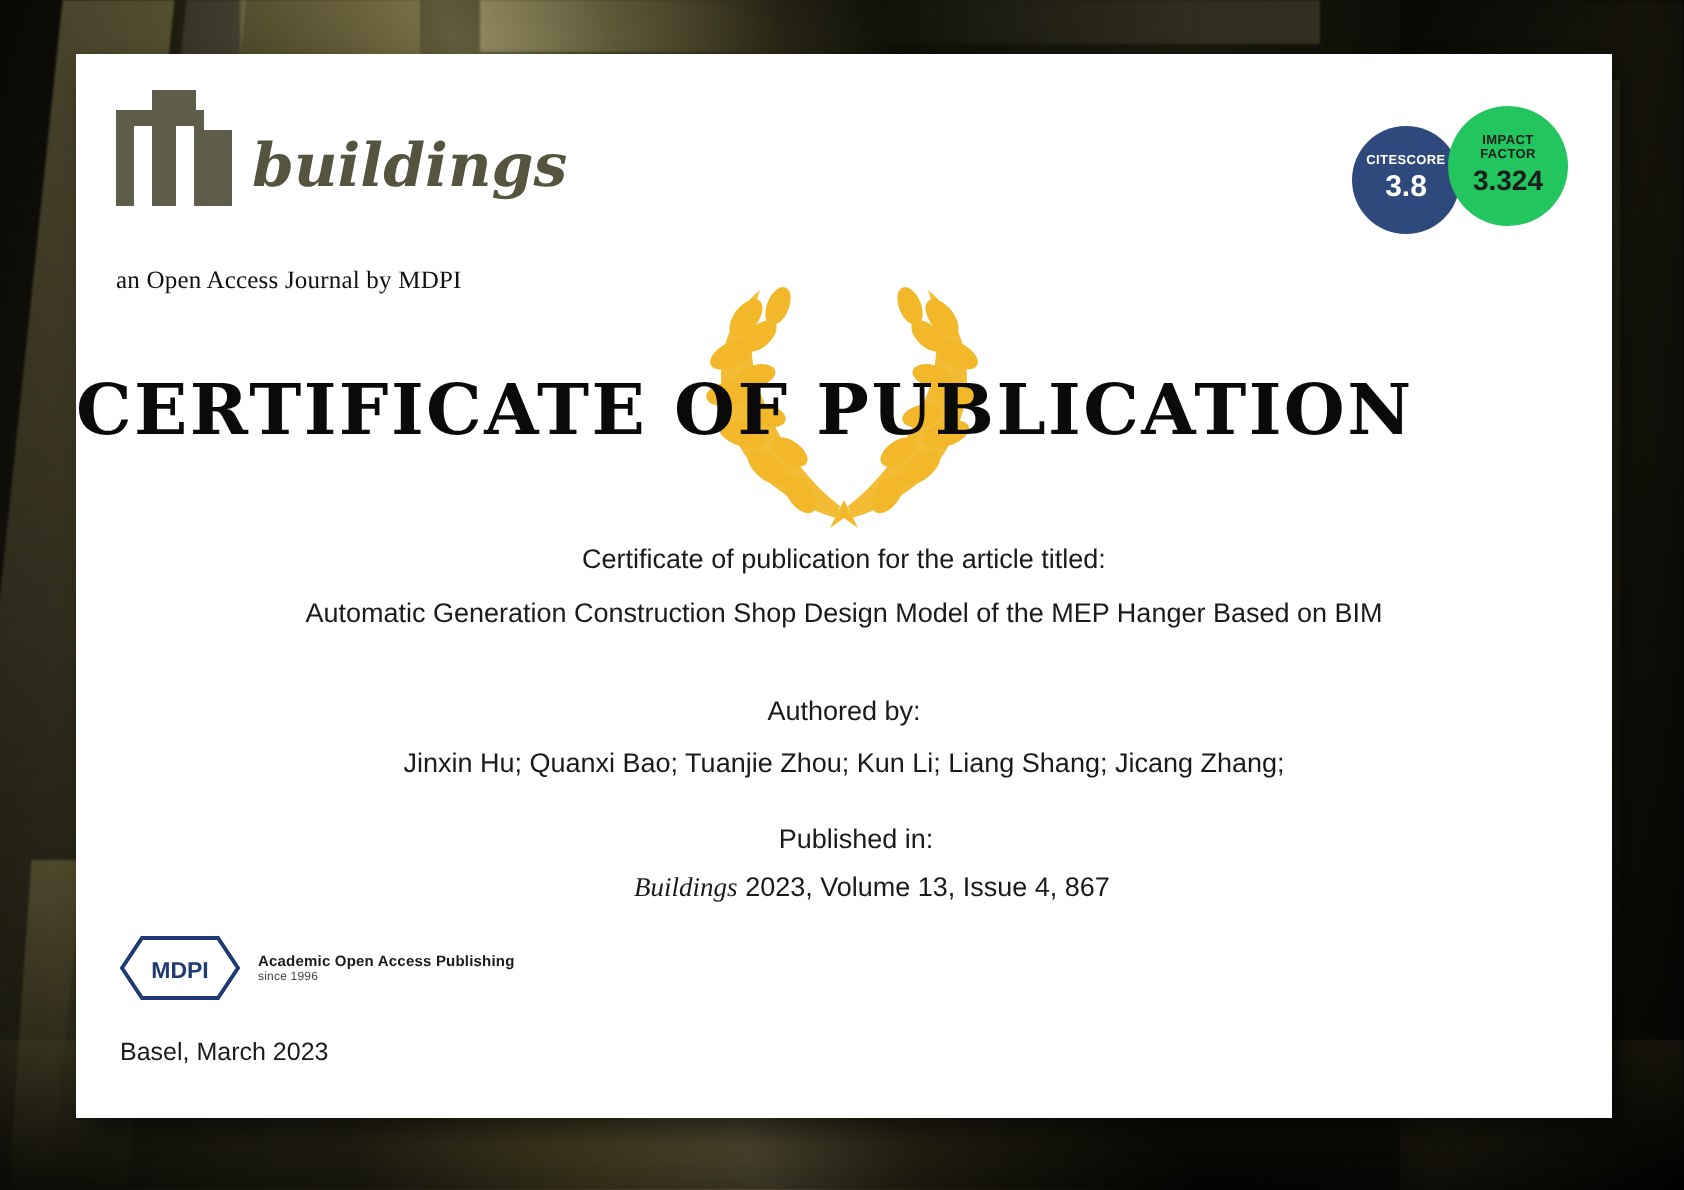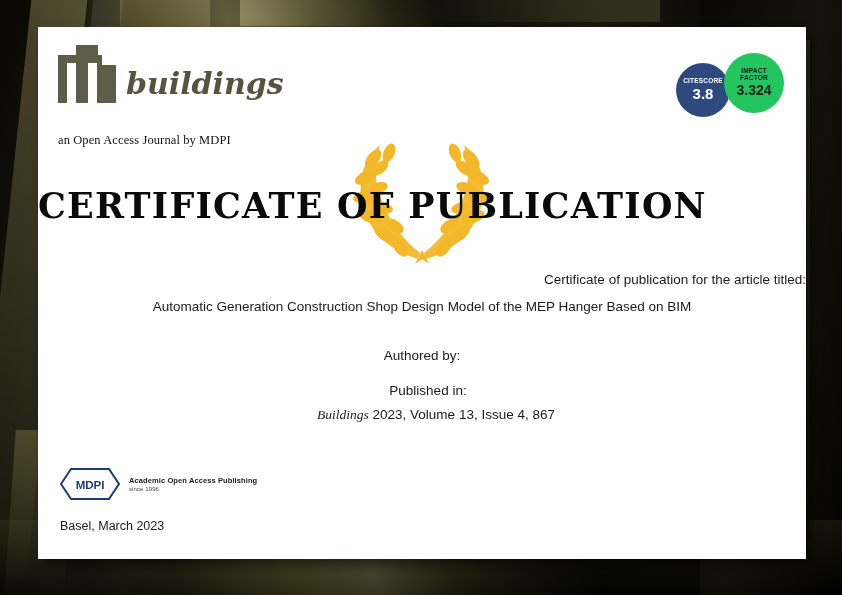--- a/index.html
+++ b/index.html
@@ -198,21 +198,20 @@
     left: 0;
     right: 0;
     top: 245px;
     text-align: center;
     color: #1a1a1a;
   }
   .line-intro {
     font-family: "Liberation Sans", sans-serif;
     font-size: 13.5px;
     margin-bottom: 12px;
-    text-align: right;
   }
   .line-article {
     font-family: "Liberation Sans", sans-serif;
     font-size: 13.5px;
     margin-bottom: 34px;
   }
   .line-authored {
     font-family: "Liberation Sans", sans-serif;
     font-size: 13.5px;
     margin-bottom: 9px;
@@ -363,20 +362,21 @@
       </svg>
     </div>
 
     <div class="cert-title">CERTIFICATE OF PUBLICATION</div>
 
     <div class="body-block">
       <div class="line-intro">Certificate of publication for the article titled:</div>
       <div class="line-article">Automatic Generation Construction Shop Design Model of the MEP Hanger Based on BIM</div>
       <div class="line-authored">Authored by:</div>
       <div class="line-authors">
+        <div>Jinxin Hu; Quanxi Bao; Tuanjie Zhou; Kun Li; Liang Shang; Jicang Zhang;</div>
       </div>
       <div class="line-published">Published in:</div>
       <div class="line-venue">
         <em>Buildings</em><span>&nbsp;</span><span>2023, Volume 13, Issue 4, 867</span>
       </div>
     </div>
 
     <div class="mdpi-logo">
       <div class="mdpi-hex">
         <svg viewBox="0 0 60 34" width="60" height="34" aria-hidden="true">

